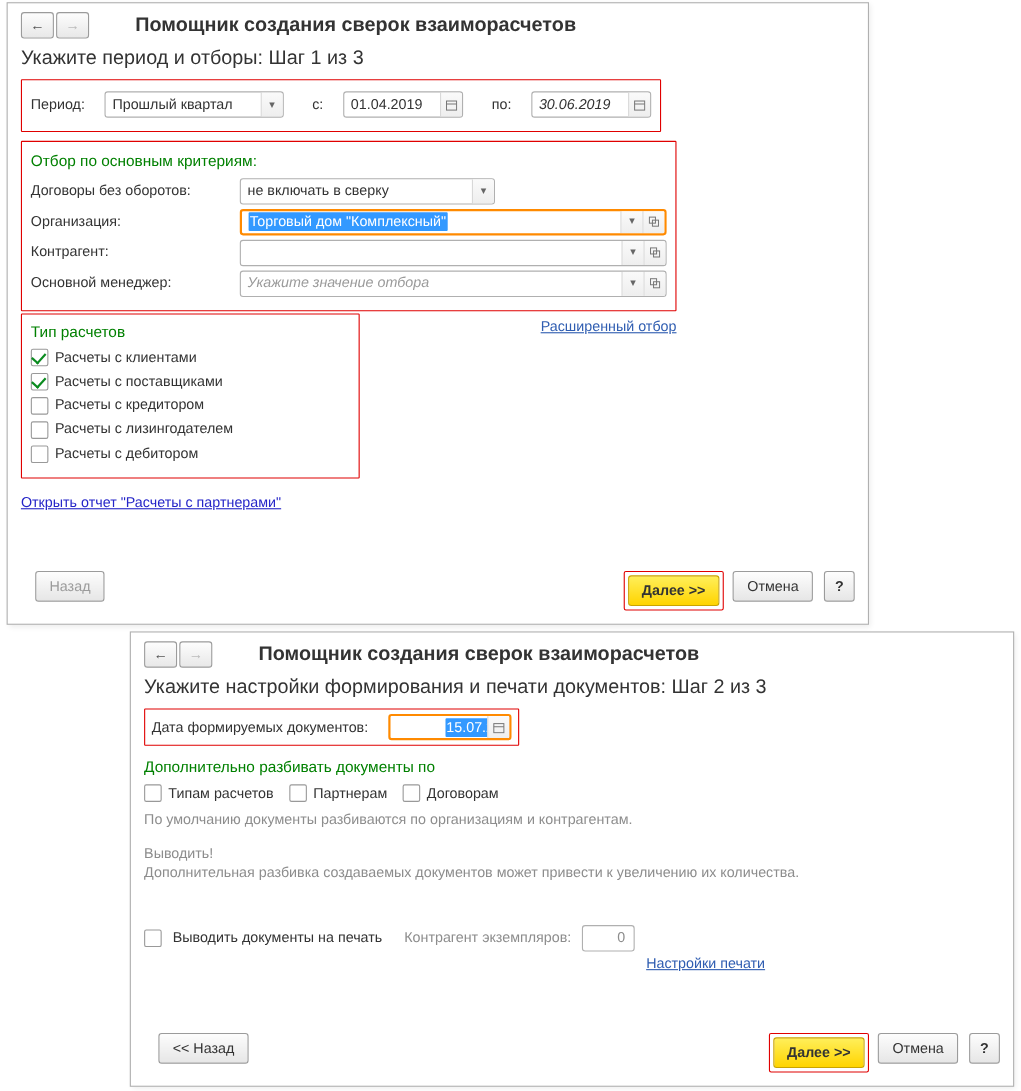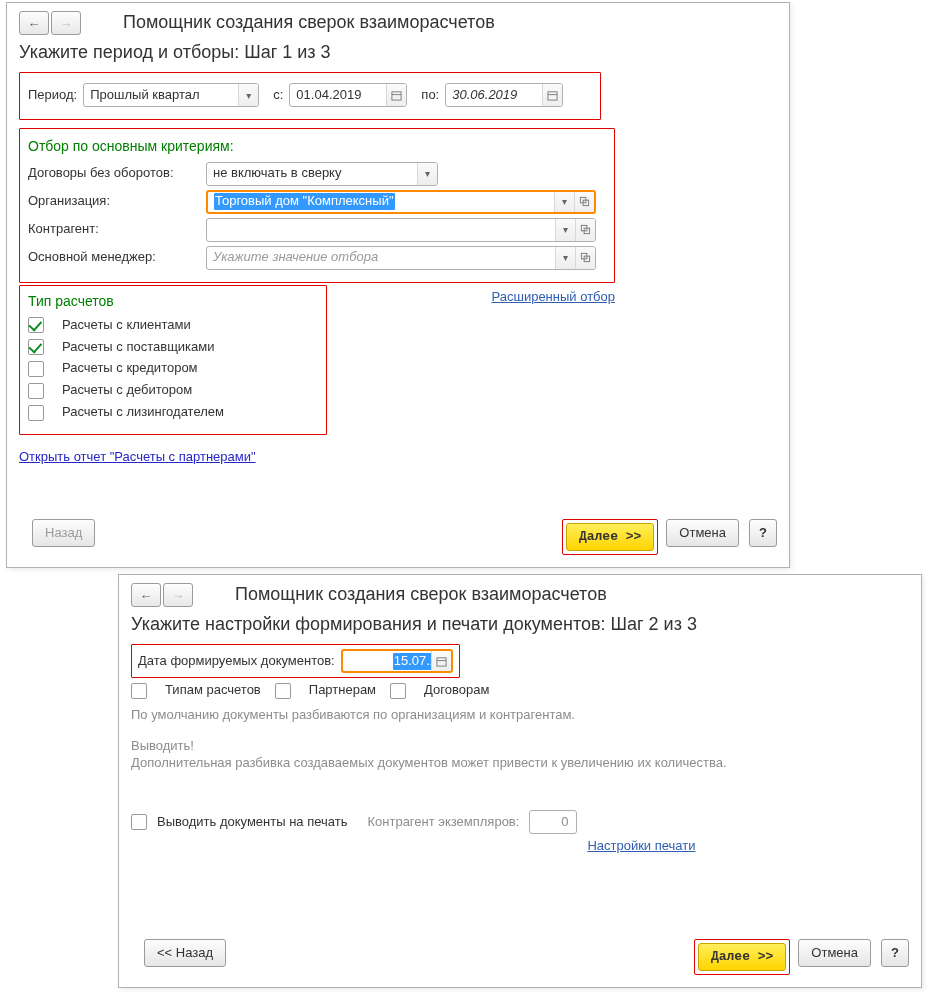--- a/index.html
+++ b/index.html
@@ -42,28 +42,28 @@
   .nav-row{display:flex;align-items:center;gap:2px;margin-bottom:4px;}
   .nav-btn{
     width:30px;height:24px;border:1px solid var(--border-dark);
     border-radius:3px;
     background:linear-gradient(#fdfdfd,#e8e8e8);
     display:flex;align-items:center;justify-content:center;
     font-size:13px;color:#555;
   }
   .nav-btn.disabled{color:#bbb;}
   .win-title{
-    font-size:18px;font-weight:400;flex:1;text-align:left;
+    font-size:18px;font-weight:700;flex:1;text-align:left;
     padding-left:40px;color:#333;
   }
 
   .section-title{font-size:18px;margin:6px 0 8px 0;color:#333;}
 
   .red-box{border:1px solid var(--red);padding:6px 8px 8px 8px;border-radius:1px;}
-  .row{display:flex;align-items:center;gap:6px;margin:4px 0;}
+  .row{display:flex;align-items:center;gap:18px;margin:4px 0;}
   .lbl{color:#333;}
   .lbl-col{width:172px;flex:0 0 auto;}
 
   .field{
     display:flex;align-items:stretch;
     border:1px solid var(--border);
     border-radius:3px;background:var(--field-bg);
     height:24px;overflow:hidden;
   }
   .field input, .field .val{
@@ -78,21 +78,21 @@
     background:linear-gradient(#fafafa,#eee);
     display:flex;align-items:center;justify-content:center;
     font-size:10px;color:#666;
   }
   .fbtn svg{width:11px;height:11px;fill:#777;stroke:#777;}
 
   .field.orange-hl{border:2px solid var(--orange);}
 
   .group-title{color:var(--green);font-size:14px;margin:2px 0 6px 0;}
 
-  .chk-row{display:flex;align-items:center;gap:18px;margin:5px 0;text-align:center;}
+  .chk-row{display:flex;align-items:center;gap:6px;margin:5px 0;text-align:center;}
   .chk{
     width:16px;height:16px;border:1px solid #999;border-radius:2px;
     background:#fff;display:flex;align-items:center;justify-content:center;
     flex:0 0 auto;
   }
   .chk.checked::after{
     content:"";width:10px;height:6px;border:2px solid #0a8b1f;border-top:0;border-right:0;
     transform:rotate(-48deg) translate(0,-1px);
   }
 
@@ -108,21 +108,21 @@
   .btn.disabled{color:#9b9b9b;}
   .btn.primary{background:linear-gradient(#ffef5a,#ffd400);border-color:#c9a400;font-weight:700;}
   .btn.q{width:28px;padding:0;font-weight:700;}
 
   .muted{color:var(--dim);}
   .warn{color:var(--dim);}
 
   .num-field{width:48px;color:var(--dim);}
   .num-field .val{justify-content:flex-end;padding-right:8px;color:var(--dim);}
 
-  .red-outline{border:1px solid var(--red);padding:3px;border-radius:2px;display:inline-flex;font-family:Liberation Mono, monospace;}
+  .red-outline{border:1px solid var(--red);padding:3px;border-radius:2px;display:inline-flex;}
 </style>
 </head>
 <body>
 
 <div class="win win1">
 
   <div class="nav-row">
     <div class="nav-btn">
       <span>←</span>
     </div>
@@ -234,25 +234,25 @@
         <div class="chk-row">
           <span class="chk checked"></span>
           <span>Расчеты с поставщиками</span>
         </div>
         <div class="chk-row">
           <span class="chk"></span>
           <span>Расчеты с кредитором</span>
         </div>
         <div class="chk-row">
           <span class="chk"></span>
+          <span>Расчеты с лизингодателем</span>
+        </div>
+        <div class="chk-row">
+          <span class="chk"></span>
           <span>Расчеты с дебитором</span>
-        </div>
-        <div class="chk-row">
-          <span class="chk"></span>
-          <span>Расчеты с лизингодателем</span>
         </div>
       </div>
   </div>
 
   <div style="margin-top:14px;">
     <span class="link">Открыть отчет "Расчеты с партнерами"</span>
   </div>
 
   <div class="footer">
     <button class="btn disabled">Назад</button>
@@ -289,20 +289,21 @@
         <div class="fbtn">
           <svg viewBox="0 0 12 12">
               <rect x="1" y="2" width="10" height="9" fill="none" stroke-width="1"></rect>
               <line x1="1" y1="5" x2="11" y2="5"></line>
             </svg>
         </div>
       </div>
     </div>
   </div>
 
+  <div class="group-title" style="margin-top:10px;">Дополнительно разбивать документы по</div>
   <div class="row" id="split-items" style="gap:14px;">
       <span class="chk-row" style="margin: 0px;">
         <span class="chk"></span>
         <span>Типам расчетов</span>
       </span>
       <span class="chk-row" style="margin: 0px;">
         <span class="chk"></span>
         <span>Партнерам</span>
       </span>
       <span class="chk-row" style="margin: 0px;">

